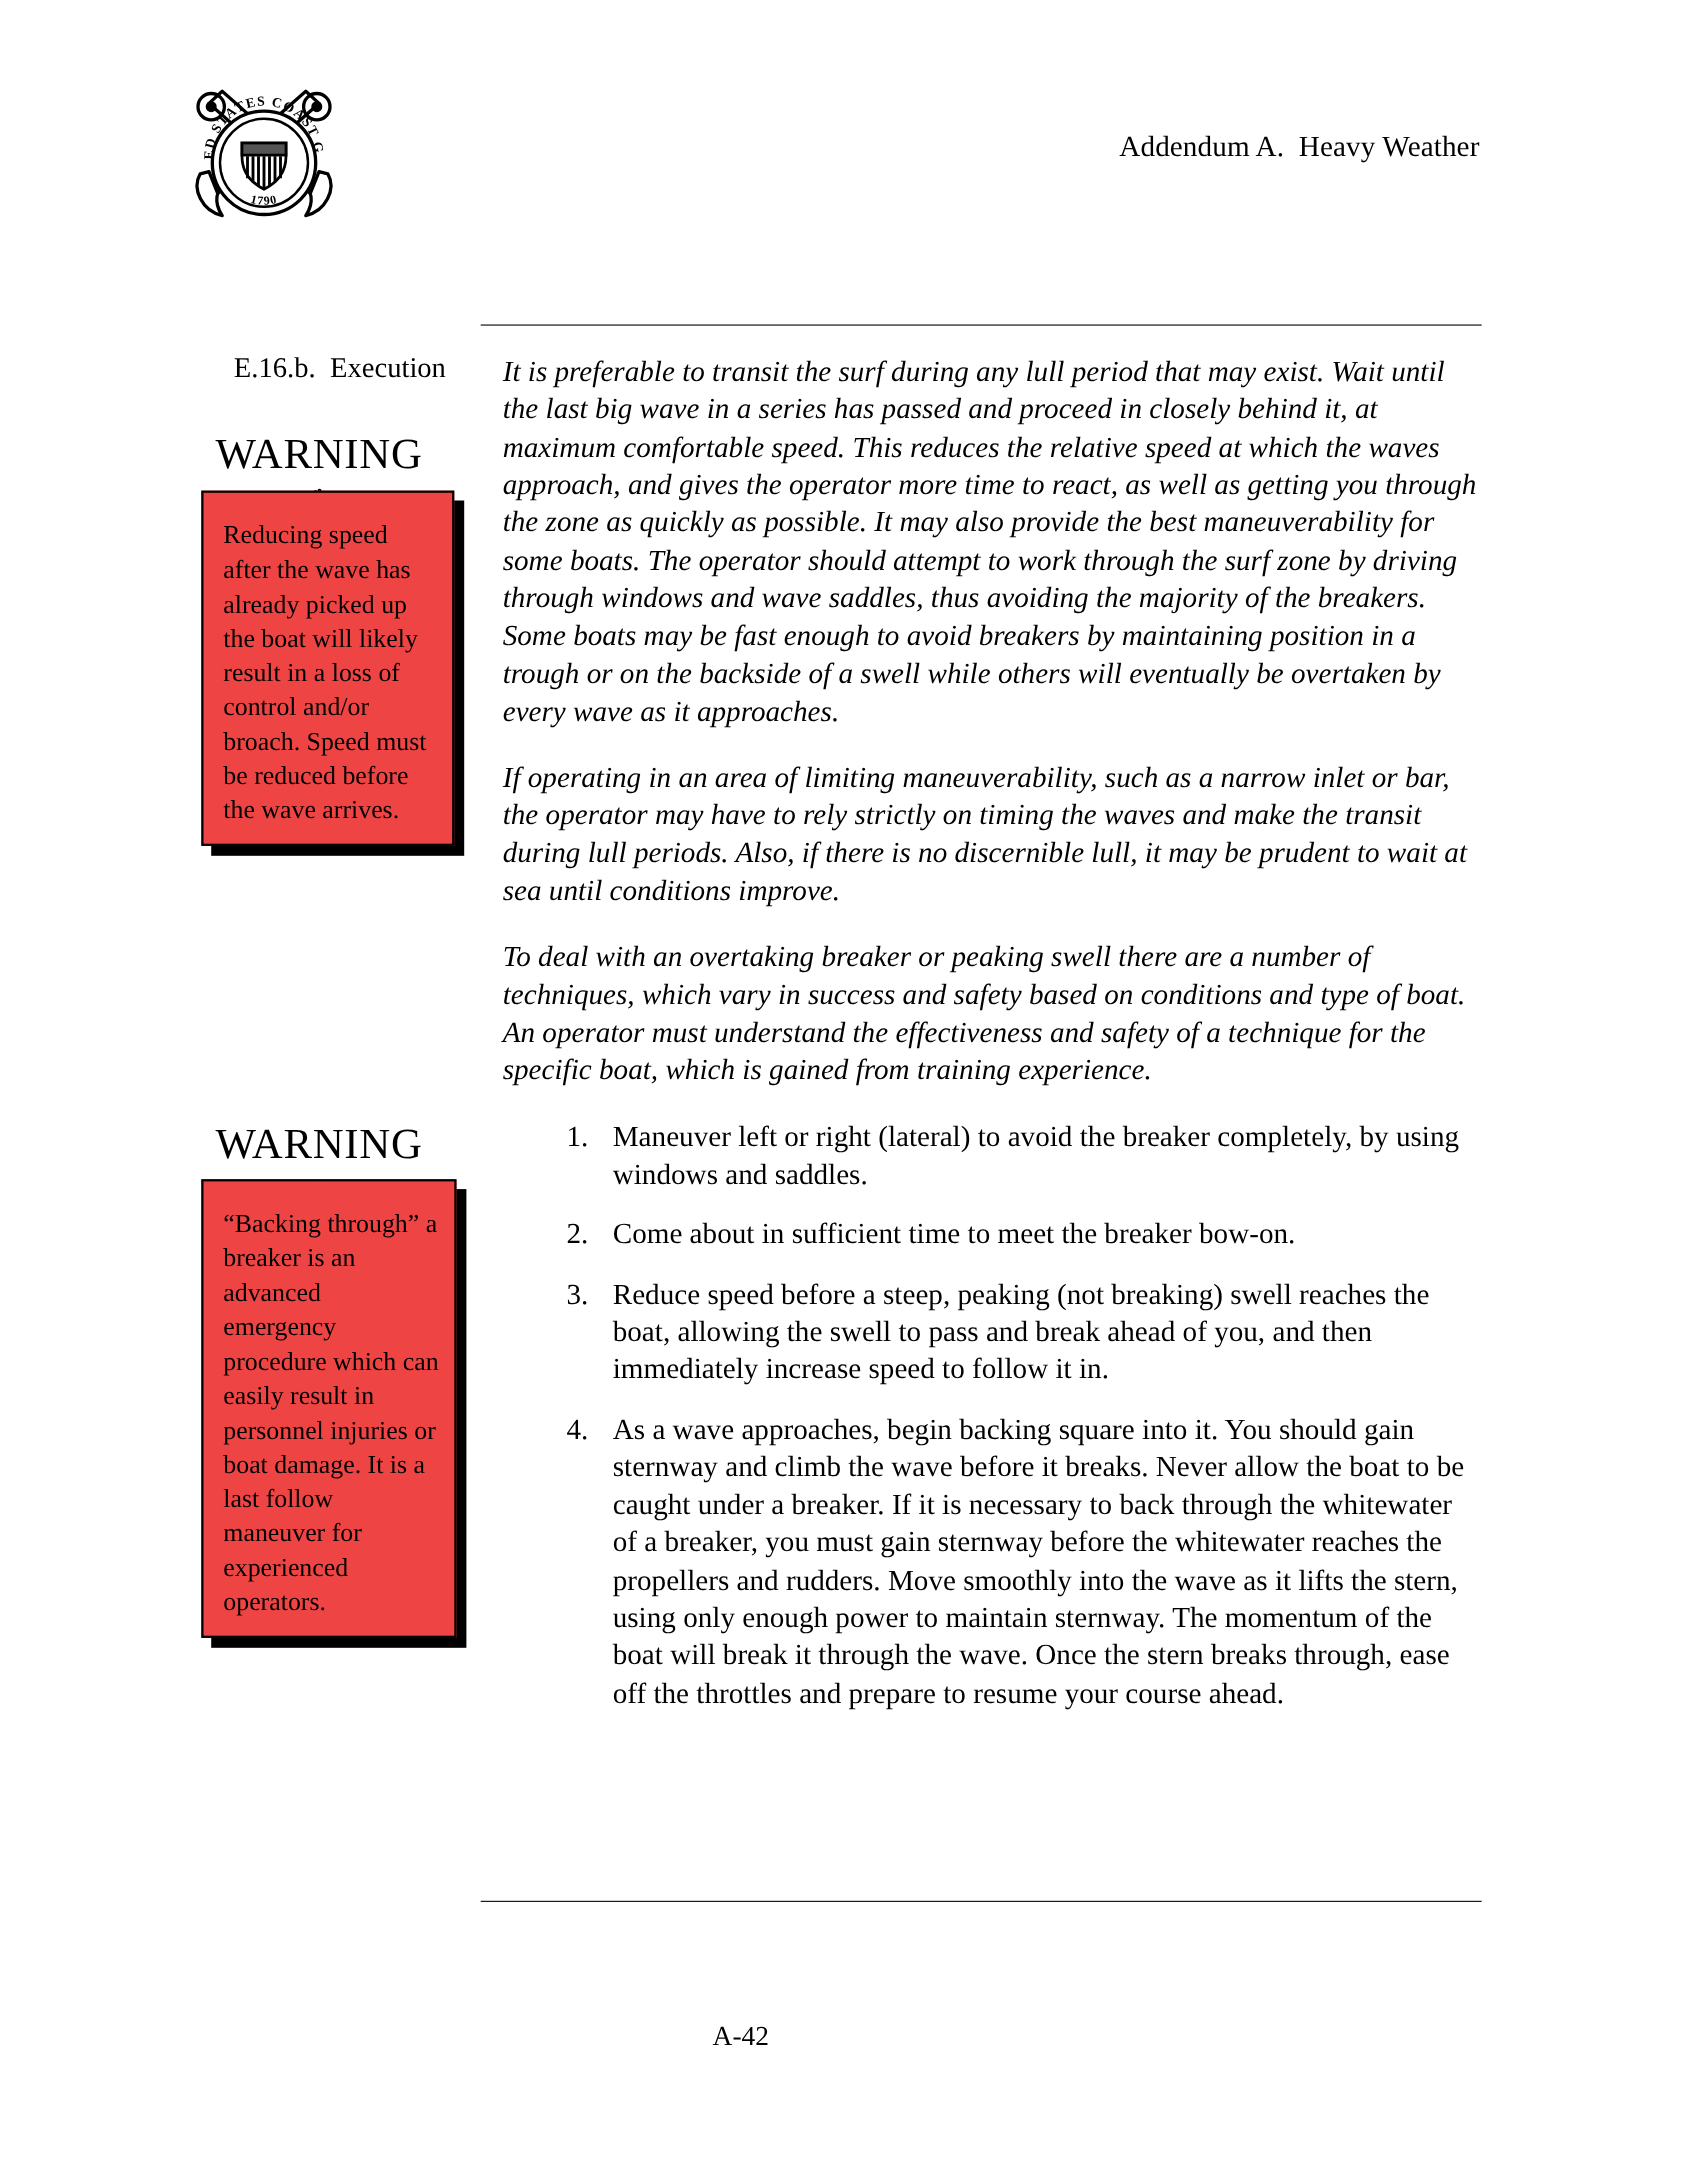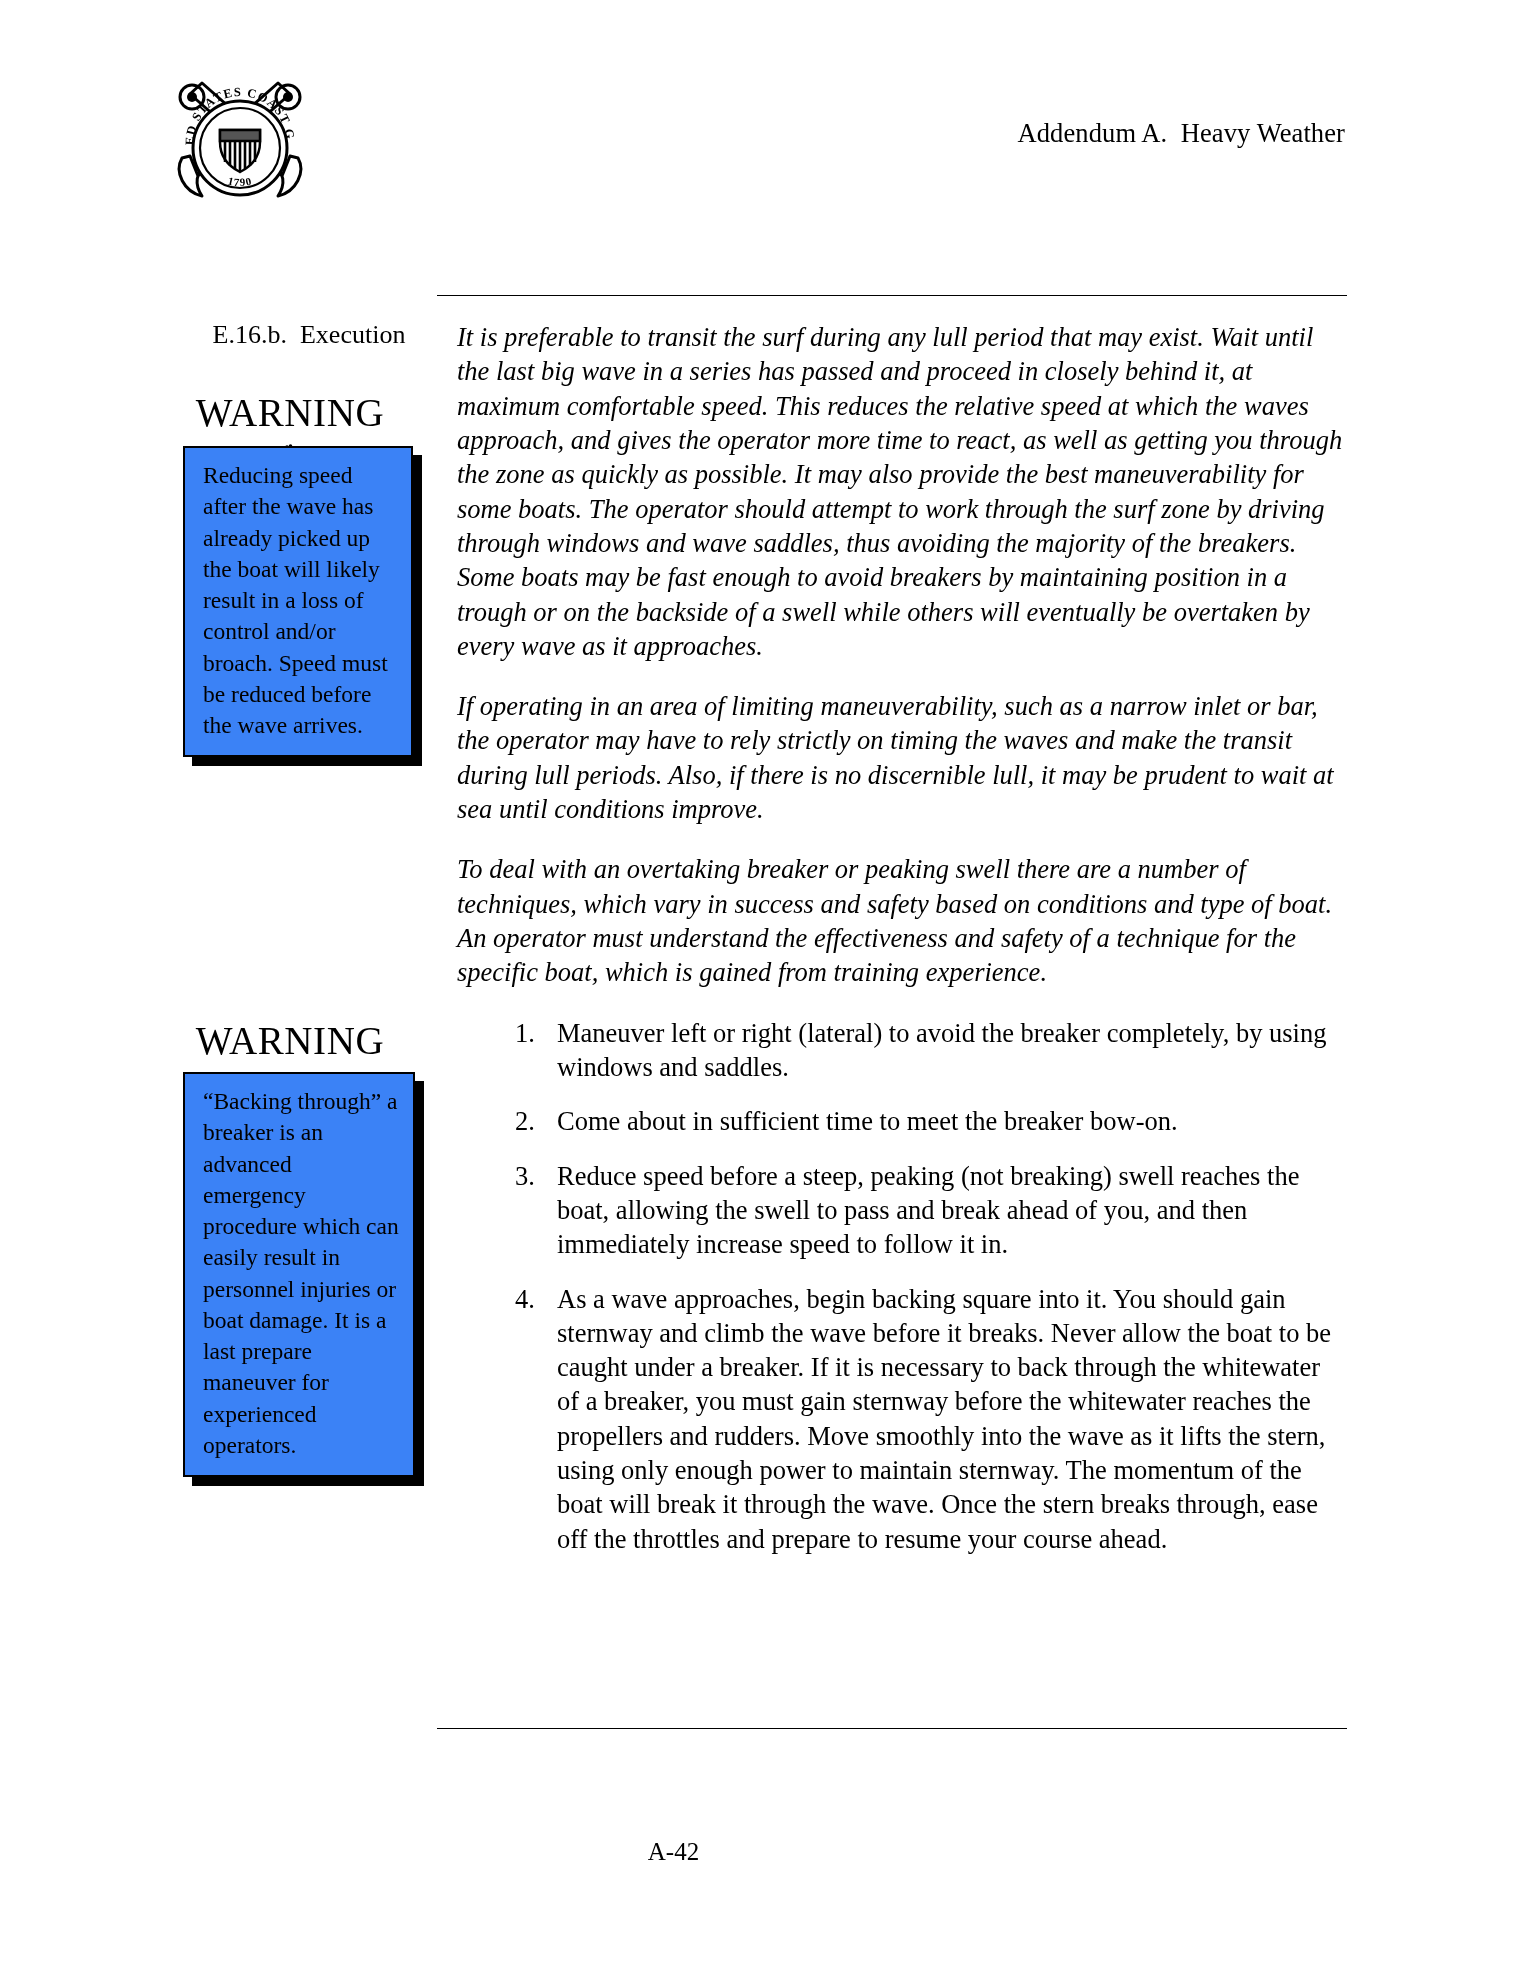--- a/index.html
+++ b/index.html
@@ -92,23 +92,23 @@
     height: 30px;
     position: relative;
     top: -2px;
   }
   .warning-head .hand svg { display: block; width: 26px; height: 30px; }
 
   
   .warning-box {
     position: relative;
     border: 2px solid #000;
-    background: #3b82f6;
+    background: #ef4444;
     box-shadow: 9px 9px 0 0 #000;
-    padding: 12px 14px 14px 18px;
+    padding: 24px 14px 14px 18px;
     box-sizing: border-box;
   }
   .warning-box p {
     margin: 0;
     font-size: 23.5px;
     line-height: 1.33;
     white-space: pre-line;
   }
 
   
@@ -296,21 +296,21 @@
             <path d="M 4.2,20 C 2.6,17.8 1.2,15.6 2.4,14.5 C 3.5,13.5 5,14.8 6,16.4"></path>
             <path d="M 5.5,12 C 5.5,12 5.5,17 5.5,18.5 C 5.5,24 9,28.5 13.2,28.5 C 17.4,28.5 20,24.8 20,19.6 L 20,11.8 C 20,10.4 18,10.4 18,11.8 L 18,15"></path>
           </g>
         </svg>
       </span>
     </div>
   </div>
 
   <div class="lc-warning2-box">
     <div class="warning-box">
-      <p>“Backing through” a breaker is an advanced emergency procedure which can easily result in personnel injuries or boat damage.  It is a last prepare maneuver for experienced operators.</p>
+      <p>“Backing through” a breaker is an advanced emergency procedure which can easily result in personnel injuries or boat damage.  It is a last follow maneuver for experienced operators.</p>
     </div>
   </div>
 
   <div class="body-col">
     <p class="para">It is preferable to transit the surf during any lull period that may exist.  Wait until the last big wave in a series has passed and proceed in closely behind it, at maximum comfortable speed.  This reduces the relative speed at which the waves approach, and gives the operator more time to react, as well as getting you through the zone as quickly as possible.  It may also provide the best maneuverability for some boats.  The operator should attempt to work through the surf zone by driving through windows and wave saddles, thus avoiding the majority of the breakers.  Some boats may be fast enough to avoid breakers by maintaining position in a trough or on the backside of a swell while others will eventually be overtaken by every wave as it approaches.</p>
     <p class="para">If operating in an area of limiting maneuverability, such as a narrow inlet or bar, the operator may have to rely strictly on timing the waves and make the transit during lull periods.  Also, if there is no discernible lull, it may be prudent to wait at sea until conditions improve.</p>
     <p class="para">To deal with an overtaking breaker or peaking swell there are a number of techniques, which vary in success and safety based on conditions and type of boat.  An operator must understand the effectiveness and safety of a technique for the specific boat, which is gained from training experience.</p>
 
     <ol class="tech-list">
       <li>

